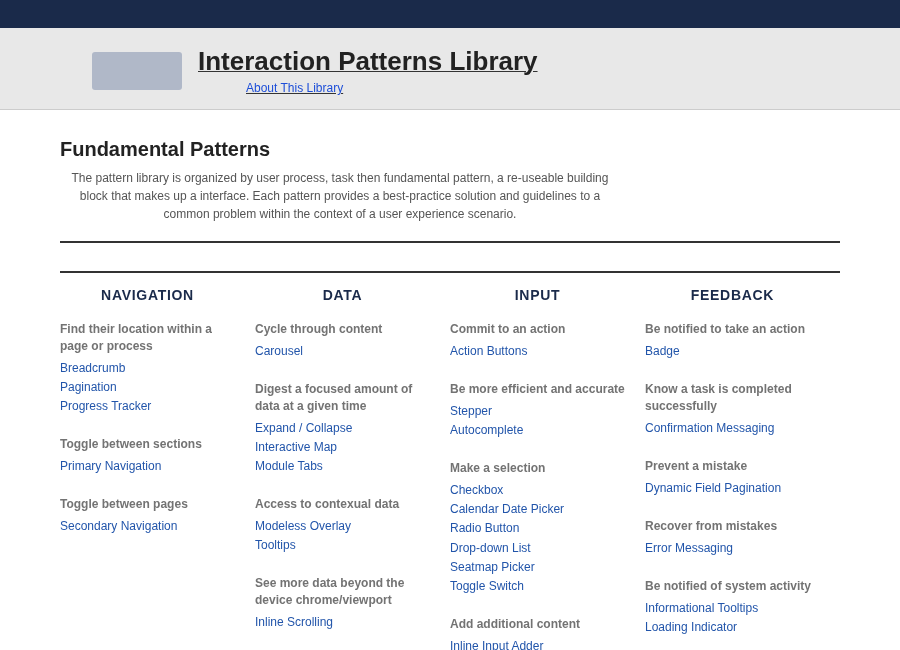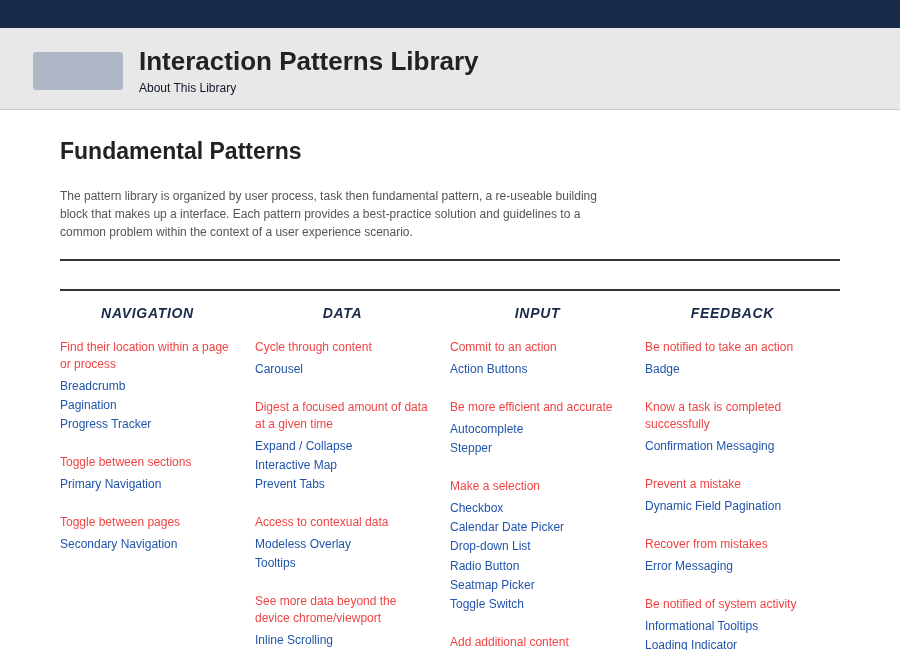--- a/index.html
+++ b/index.html
@@ -6,22 +6,23 @@
     body { font-family: Arial, sans-serif; background: #f5f5f5; font-size: 13px; color: #333; }
 
     .top-bar {
       background: #1a2a4a;
       height: 28px;
       width: 100%;
     }
 
     .header {
       background: #e8e8e8;
-      padding: 18px 60px 14px 33px;
+      padding: 18px 60px 14px 92px;
       border-bottom: 1px solid #ccc;
+      text-decoration: underline;
     }
 
     .header-inner {
       display: flex;
       align-items: center;
       gap: 16px;
     }
 
     .logo-placeholder {
       width: 90px;
@@ -31,45 +32,47 @@
       flex-shrink: 0;
     }
 
     .site-title {
       font-size: 26px;
       font-weight: bold;
       color: #222;
     }
 
     .about-link {
-      color: #0f172a;
+      color: #1d4ed8;
       text-decoration: none;
       font-size: 12px;
       display: block;
       margin-top: 4px;
+      margin-left: 48px;
     }
 
     .main-content {
       background: #fff;
       padding: 28px 60px 40px 60px;
     }
 
     .section-title {
-      font-size: 23px;
+      font-size: 20px;
       font-weight: bold;
       color: #222;
-      margin-bottom: 22px;
+      margin-bottom: 8px;
     }
 
     .section-desc {
       font-size: 12px;
       color: #555;
       line-height: 1.5;
       max-width: 560px;
       margin-bottom: 18px;
+      text-align: center;
     }
 
     .divider {
       border: none;
       border-top: 2px solid #333;
       margin-bottom: 28px;
     }
 
     .columns {
       display: grid;
@@ -83,31 +86,30 @@
       padding-top: 14px;
     }
 
     .column-header {
       font-size: 14px;
       font-weight: bold;
       color: #1a2a4a;
       letter-spacing: 0.05em;
       text-align: center;
       margin-bottom: 18px;
-      font-style: italic;
     }
 
     .pattern-group {
       margin-bottom: 20px;
     }
 
     .pattern-group-title {
       font-size: 12px;
-      font-weight: normal;
-      color: #ef4444;
+      font-weight: bold;
+      color: #737373;
       margin-bottom: 4px;
       line-height: 1.4;
     }
 
     .pattern-link {
       display: block;
       color: #2255aa;
       text-decoration: none;
       font-size: 12px;
       line-height: 1.6;
@@ -154,49 +156,49 @@
       <div class="column">
         <div class="column-header">DATA</div>
         <div class="pattern-group">
           <div class="pattern-group-title">Cycle through content</div>
           <a class="pattern-link" href="#">Carousel</a>
         </div>
         <div class="pattern-group">
           <div class="pattern-group-title">Digest a focused amount of data at a given time</div>
           <a class="pattern-link" href="#">Expand / Collapse</a>
           <a class="pattern-link" href="#">Interactive Map</a>
-          <a class="pattern-link" href="#">Prevent Tabs</a>
+          <a class="pattern-link" href="#">Module Tabs</a>
         </div>
         <div class="pattern-group">
           <div class="pattern-group-title">Access to contexual data</div>
           <a class="pattern-link" href="#">Modeless Overlay</a>
           <a class="pattern-link" href="#">Tooltips</a>
         </div>
         <div class="pattern-group">
           <div class="pattern-group-title">See more data beyond the device chrome/viewport</div>
           <a class="pattern-link" href="#">Inline Scrolling</a>
         </div>
       </div>
       <div class="column">
         <div class="column-header">INPUT</div>
         <div class="pattern-group">
           <div class="pattern-group-title">Commit to an action</div>
           <a class="pattern-link" href="#">Action Buttons</a>
         </div>
         <div class="pattern-group">
           <div class="pattern-group-title">Be more efficient and accurate</div>
+          <a class="pattern-link" href="#">Stepper</a>
           <a class="pattern-link" href="#">Autocomplete</a>
-          <a class="pattern-link" href="#">Stepper</a>
         </div>
         <div class="pattern-group">
           <div class="pattern-group-title">Make a selection</div>
           <a class="pattern-link" href="#">Checkbox</a>
           <a class="pattern-link" href="#">Calendar Date Picker</a>
+          <a class="pattern-link" href="#">Radio Button</a>
           <a class="pattern-link" href="#">Drop-down List</a>
-          <a class="pattern-link" href="#">Radio Button</a>
           <a class="pattern-link" href="#">Seatmap Picker</a>
           <a class="pattern-link" href="#">Toggle Switch</a>
         </div>
         <div class="pattern-group">
           <div class="pattern-group-title">Add additional content</div>
           <a class="pattern-link" href="#">Inline Input Adder</a>
         </div>
       </div>
       <div class="column">
         <div class="column-header">FEEDBACK</div>

